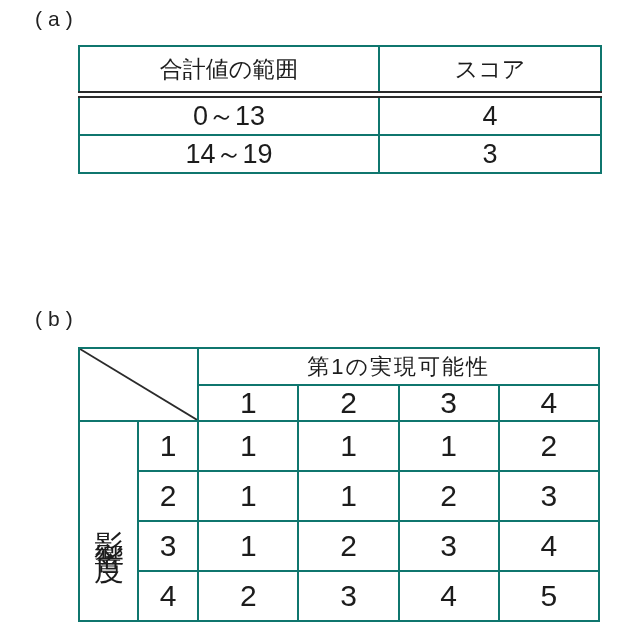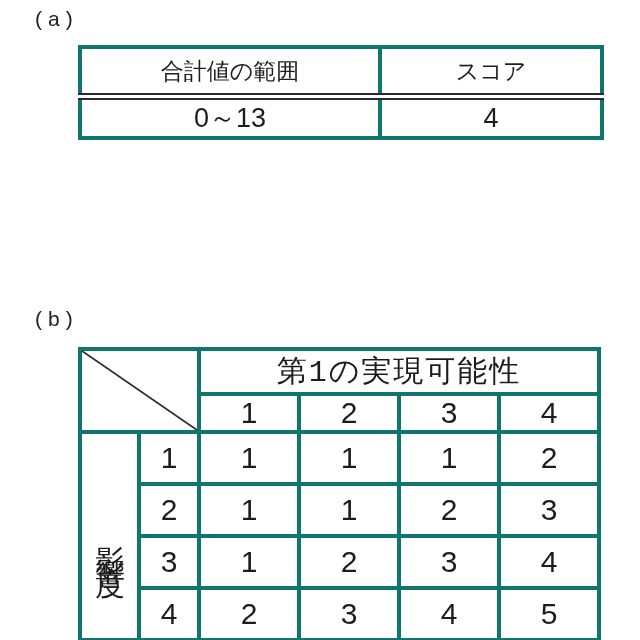--- a/index.html
+++ b/index.html
@@ -27,21 +27,21 @@
   .fig-label-b { left: 35px; top: 307px; }
 
   table {
     position: absolute;
     left: 78px;
     border-collapse: collapse;
     table-layout: fixed;
     background: #ffffff;
   }
   th, td {
-    border: 4px solid #0f766e;
+    border: 2px solid #0f766e;
     text-align: center;
     vertical-align: middle;
     padding: 0;
     font-weight: normal;
     background: #ffffff;
     margin-left: 41px;
   }
 
   
   .table-a { top: 45px; width: 522px; }
@@ -57,21 +57,21 @@
     font-size: 27px;
   }
 
   
   .table-b { top: 347px; width: 522px; }
   .table-b .col-rowgroup { width: 59px; }
   .table-b .col-rowhead  { width: 60px; }
   .table-b .col-data     { width: 100px; }
   .table-b th, .table-b td { font-size: 30px; }
   .table-b .group-header-row th { height: 35px; }
-  .table-b .group-header { font-size: 30px; letter-spacing: 2px; font-family: Liberation Mono, monospace; }
+  .table-b .group-header { font-size: 22px; letter-spacing: 2px; }
   .table-b .subheader-row th { height: 34px; }
   .table-b .data-row th, .table-b .data-row td { height: 48px; }
   .diag-cell {
     position: relative;
     padding: 0;
   }
   .diag-cell svg {
     position: absolute;
     top: 0; left: 0;
     width: 100%;
@@ -101,20 +101,24 @@
     <thead>
       <tr>
         <th>合計値の範囲</th>
         <th>スコア</th>
       </tr>
     </thead>
     <tbody>
       <tr>
         <td>0～13</td>
         <td>4</td>
+      </tr>
+      <tr>
+        <td>14～19</td>
+        <td>3</td>
       </tr>
     </tbody>
   </table>
 
   <div class="fig-label fig-label-b">(b)</div>
 
   <table class="table-b">
     <colgroup>
       <col class="col-rowgroup">
       <col class="col-rowhead">

